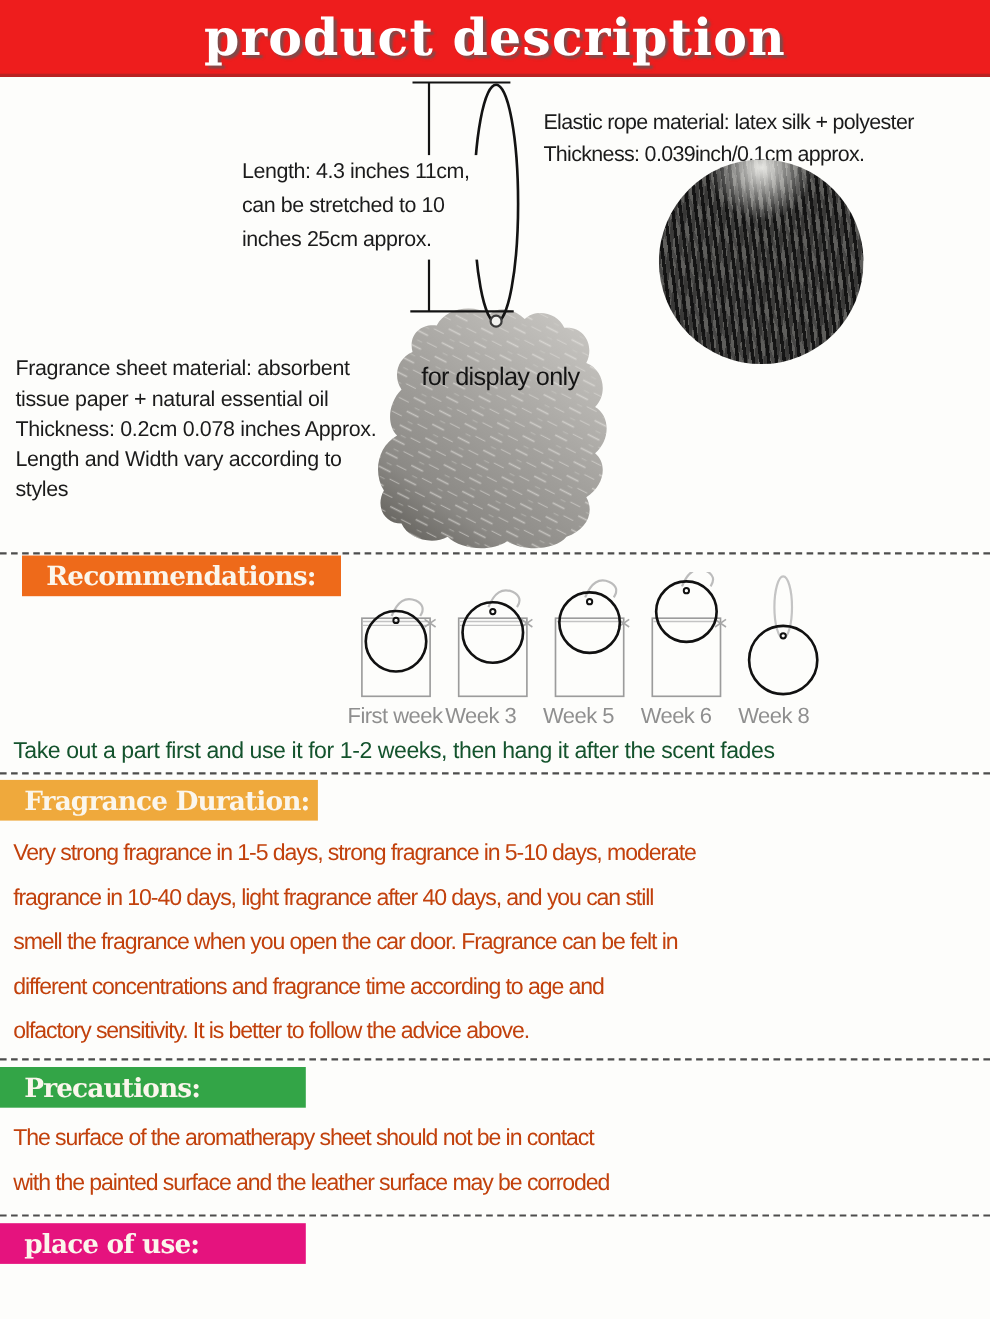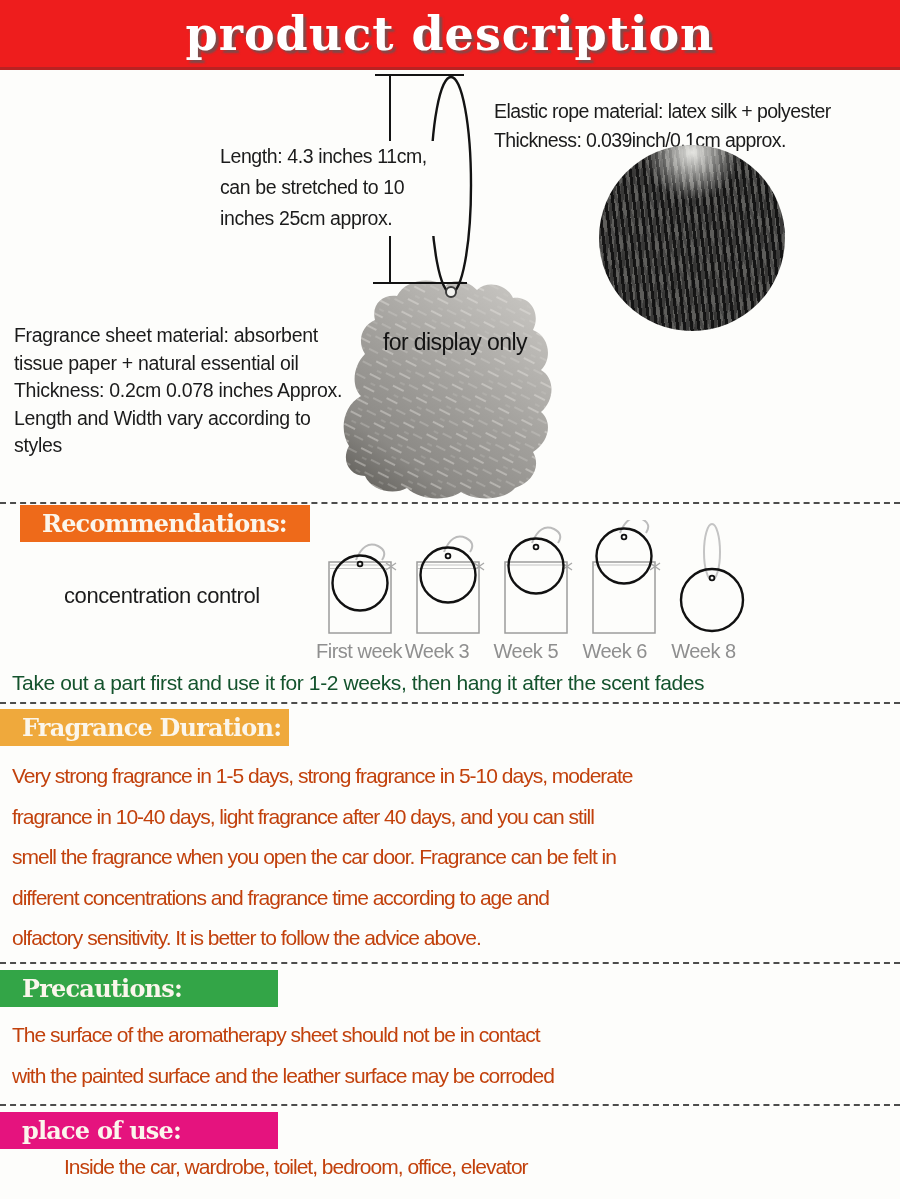--- a/index.html
+++ b/index.html
@@ -115,21 +115,20 @@
 tissue paper + natural essential oil
 Thickness: 0.2cm 0.078 inches Approx.
 Length and Width vary according to
 styles</div>
   <div class="abs t display-only">for display only</div>
 
   <div class="abs dash" style="top:502px"></div>
   <div class="abs chip chip-orange">
     <span>Recommendations:</span>
   </div>
-  <div class="abs t conc-label">concentration control</div>
 
   <svg class="abs weeks-svg" viewBox="0 0 444 118">
     <g>
 
       <rect x="13" y="42" width="62" height="71" fill="none" stroke="#9c9c9c" stroke-width="1.5"></rect>
       <line x1="14" y1="45" x2="74" y2="45" stroke="#c3c3c3" stroke-width="1.2"></line>
       <line x1="14" y1="48.5" x2="74" y2="48.5" stroke="#c3c3c3" stroke-width="1.2"></line>
       <line x1="70" y1="43" x2="80" y2="50" stroke="#a8a8a8" stroke-width="1.4"></line>
       <line x1="70" y1="50" x2="80" y2="43" stroke="#a8a8a8" stroke-width="1.4"></line>
       <path d="M40 40 q 8 -20 22 -14 q 10 5 4 14" stroke="#bcbcbc" stroke-width="2" fill="none"></path>
@@ -189,15 +188,14 @@
   <div class="abs chip chip-green">
     <span>Precautions:</span>
   </div>
   <div class="abs pre para precautions-body">The surface of the aromatherapy sheet should not be in contact
 with the painted surface and the leather surface may be corroded</div>
 
   <div class="abs dash" style="top:1104px"></div>
   <div class="abs chip chip-magenta">
     <span>place of use:</span>
   </div>
-  <div class="abs para place-body">Inside the car, wardrobe, toilet, bedroom, office, elevator</div>
 
 </div>
 
 </body></html>

